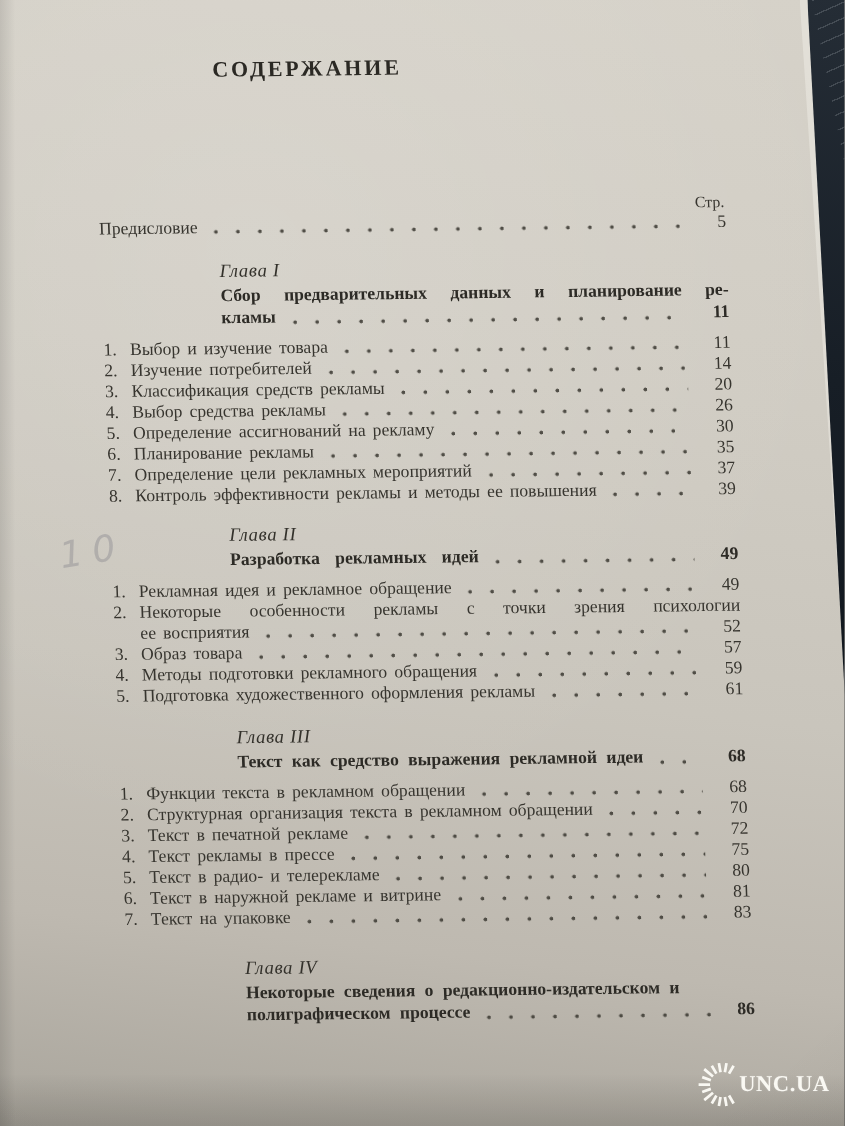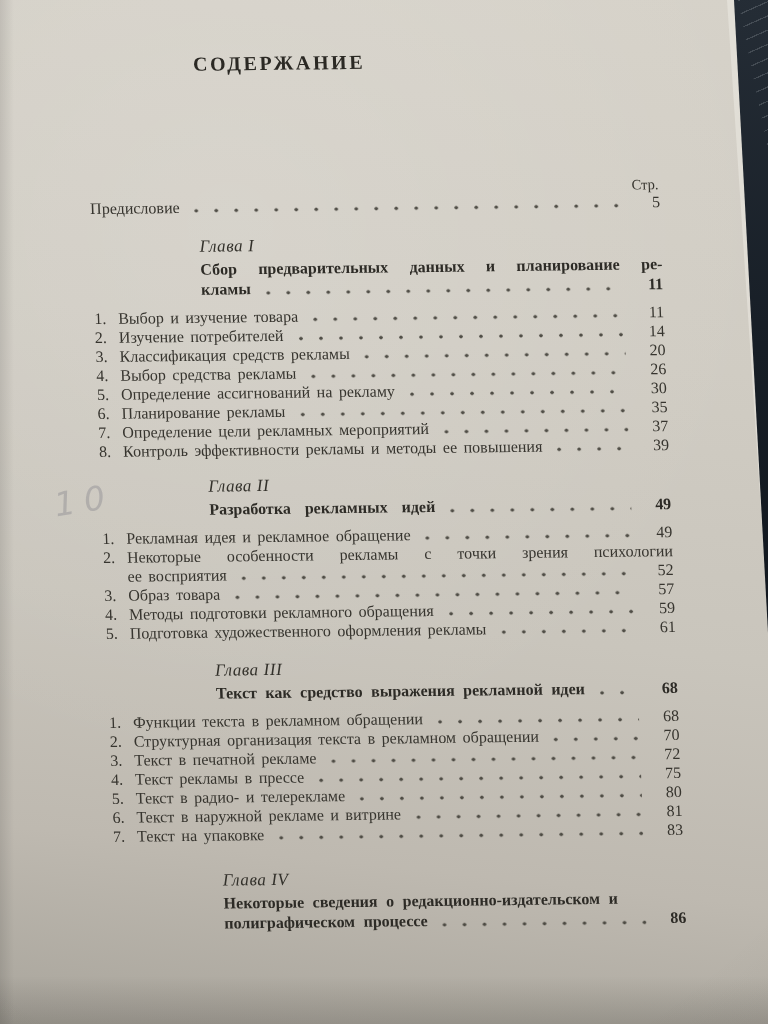--- a/index.html
+++ b/index.html
@@ -299,13 +299,33 @@
     </div>
 
     <div class="pencil">10</div>
   </div>
 
   <div class="edge-highlight"></div>
   <div class="wedge"></div>
   <div class="wedge-scratches"></div>
   <div class="vignette"></div>
 
+  <div class="watermark">
+    <svg viewBox="0 0 46 46" aria-hidden="true">
+      <g stroke="rgba(253,252,247,0.95)" stroke-width="2.4">
+        <line x1="4" y1="23" x2="12" y2="23" transform="rotate(-120 23 23)"></line>
+        <line x1="4" y1="23" x2="12" y2="23" transform="rotate(-100 23 23)"></line>
+        <line x1="4" y1="23" x2="12" y2="23" transform="rotate(-80 23 23)"></line>
+        <line x1="4" y1="23" x2="12" y2="23" transform="rotate(-60 23 23)"></line>
+        <line x1="2" y1="23" x2="12" y2="23" transform="rotate(-40 23 23)"></line>
+        <line x1="4" y1="23" x2="12" y2="23" transform="rotate(-20 23 23)"></line>
+        <line x1="2" y1="23" x2="12" y2="23" transform="rotate(0 23 23)"></line>
+        <line x1="4" y1="23" x2="12" y2="23" transform="rotate(20 23 23)"></line>
+        <line x1="2" y1="23" x2="12" y2="23" transform="rotate(40 23 23)"></line>
+        <line x1="4" y1="23" x2="12" y2="23" transform="rotate(60 23 23)"></line>
+        <line x1="4" y1="23" x2="12" y2="23" transform="rotate(80 23 23)"></line>
+        <line x1="4" y1="23" x2="12" y2="23" transform="rotate(100 23 23)"></line>
+        <line x1="4" y1="23" x2="12" y2="23" transform="rotate(120 23 23)"></line>
+      </g>
+    </svg>
+    <span class="wm-text">UNC.UA</span>
+  </div>
 </div>
 
 </body></html>

